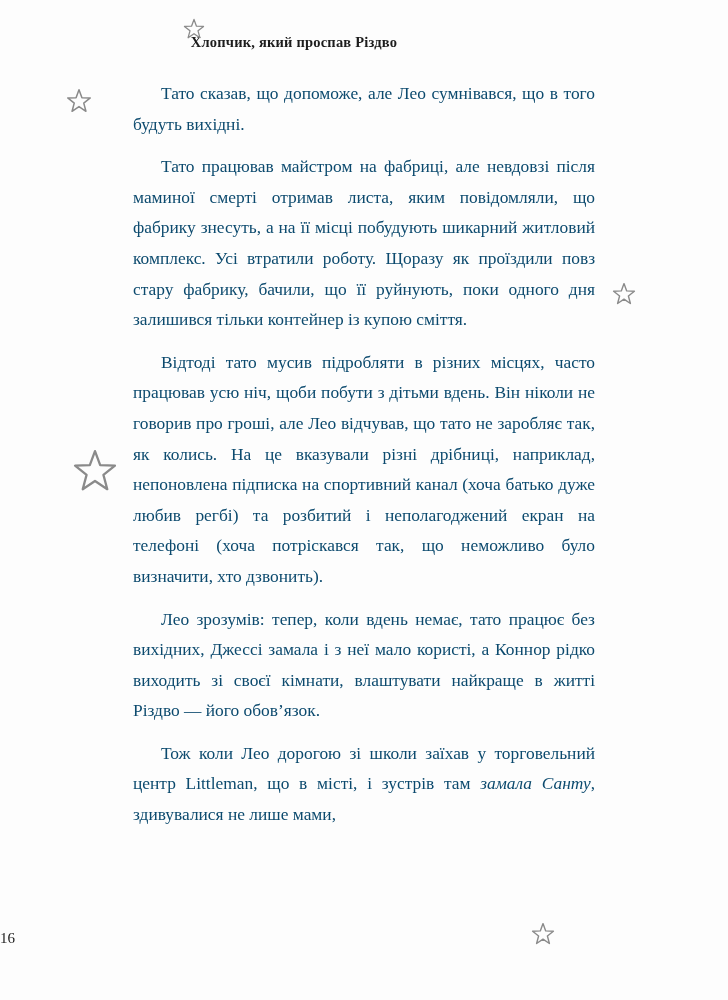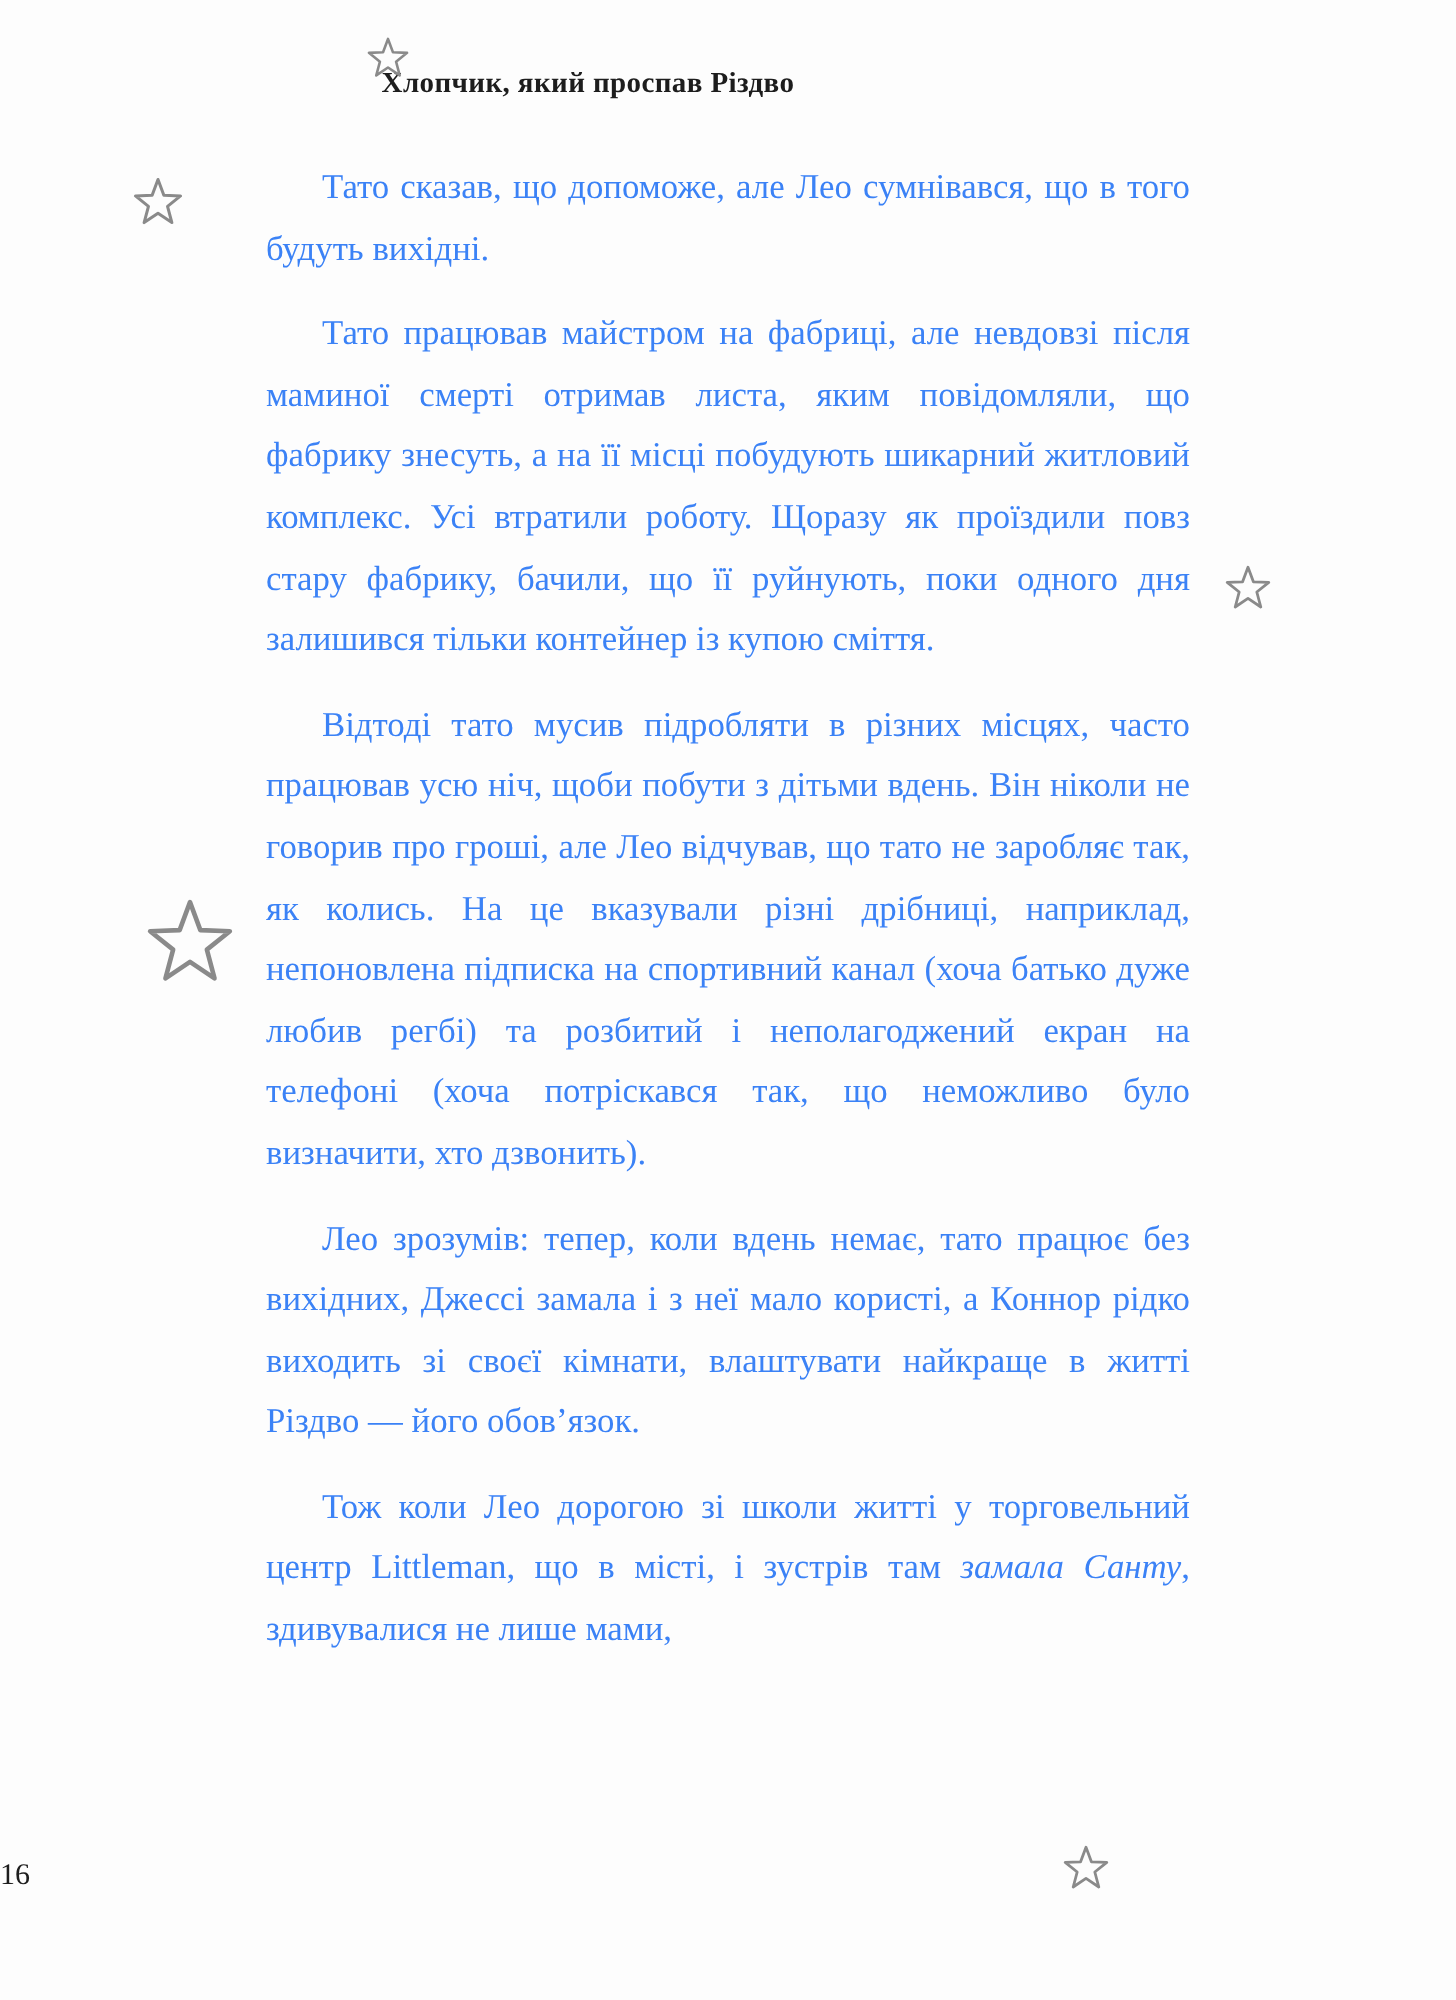--- a/index.html
+++ b/index.html
@@ -55,21 +55,21 @@
     width: 462px;
   }
   .text-block p {
     margin: 0;
     text-indent: 28px;
     font-size: 17.4px;
     line-height: 30.6px;
     text-align: justify;
     text-justify: inter-word;
     hyphens: manual;
-    color: #3b82f6;
+    color: #0c4a6e;
   }
   .text-block p + p { margin-top: 12px; }
 
   em { font-style: italic; }
 
   
   .folio {
     position: absolute;
     top: 930px;
     left: 0;
@@ -114,18 +114,18 @@
     <svg width="24" height="24" viewBox="0 0 24 24">
       <path d="M12 1.6 L14.7 8.9 L22.4 9.2 L16.4 14 L18.4 21.5 L12 17.2 L5.6 21.5 L7.6 14 L1.6 9.2 L9.3 8.9 Z" fill="none" stroke="#8a8a8a" stroke-width="1.4" stroke-linejoin="round"></path>
     </svg>
   </div>
 
   <div class="text-block">
     <p>Тато сказав, що допоможе, але Лео сумнівався, що в того будуть вихідні.</p>
     <p>Тато працював майстром на фабриці, але невдовзі після маминої смерті отримав листа, яким повідомляли, що фабрику знесуть, а на її місці побудують шикарний житловий комплекс. Усі втратили роботу. Щоразу як проїздили повз стару фабрику, бачили, що її руйнують, поки одного дня залишився тільки контейнер із купою сміття.</p>
     <p>Відтоді тато мусив підробляти в різних місцях, часто працював усю ніч, щоби побути з дітьми вдень. Він ніколи не говорив про гроші, але Лео відчував, що тато не заробляє так, як колись. На це вказували різні дрібниці, наприклад, непоновлена підписка на спортивний канал (хоча батько дуже любив регбі) та розбитий і неполагоджений екран на телефоні (хоча потріскався так, що неможливо було визначити, хто дзвонить).</p>
     <p>Лео зрозумів: тепер, коли вдень немає, тато працює без вихідних, Джессі замала і з неї мало користі, а Коннор рідко виходить зі своєї кімнати, влаштувати найкраще в житті Різдво — його обов’язок.</p>
-    <p><span>Тож коли Лео дорогою зі школи житті у торговельний центр Littleman, що в місті, і зустрів там </span><em>замала Санту</em><span>, здивувалися не лише мами,</span></p>
+    <p><span>Тож коли Лео дорогою зі школи заїхав у торговельний центр Littleman, що в місті, і зустрів там </span><em>замала Санту</em><span>, здивувалися не лише мами,</span></p>
   </div>
 
   <div class="folio">16</div>
 
 </div>
 
 </body></html>

